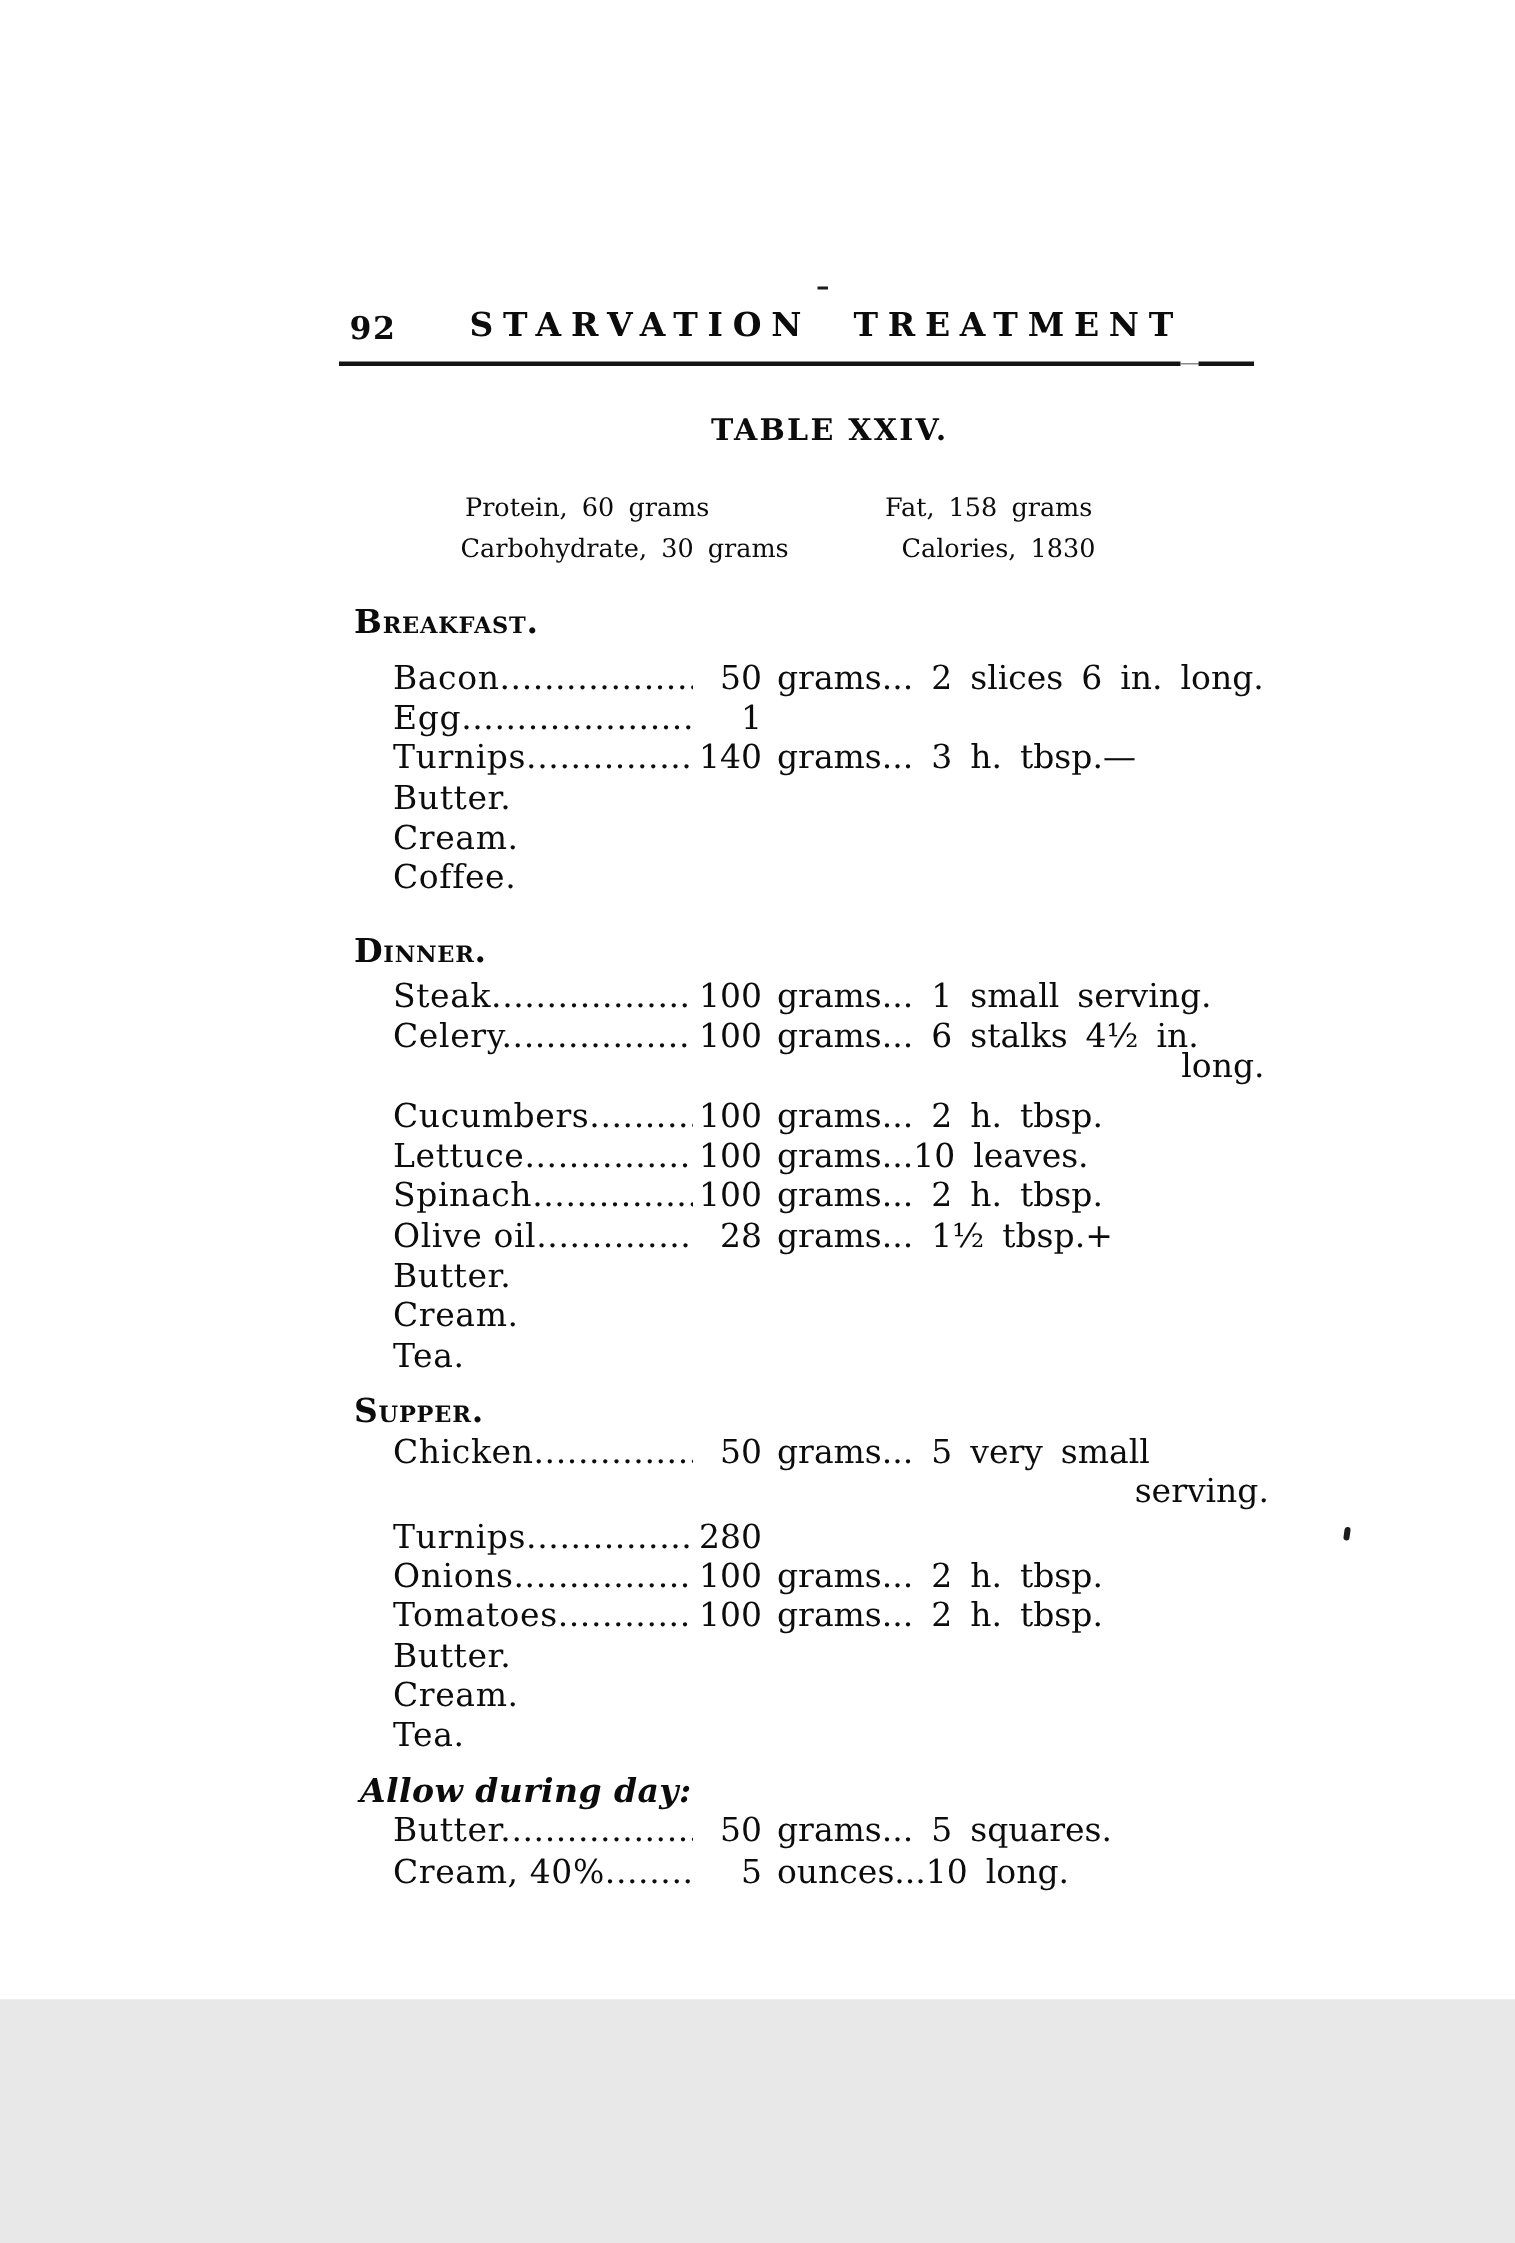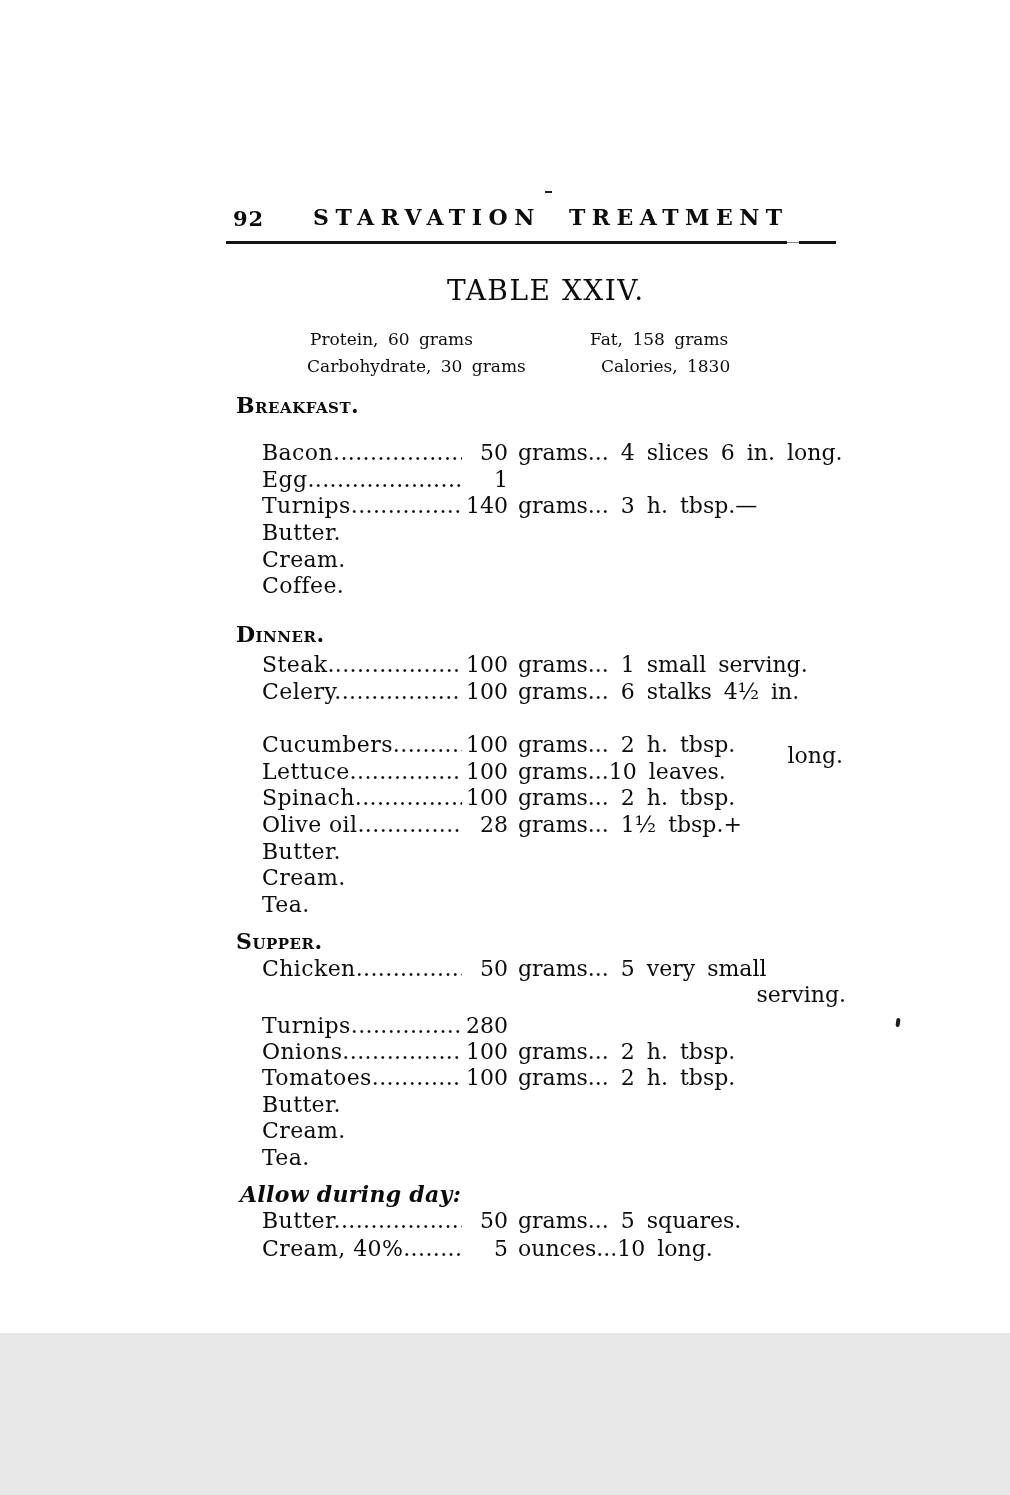--- a/index.html
+++ b/index.html
@@ -9,21 +9,21 @@
     font-family:"DejaVu Serif","Liberation Serif",serif;
     overflow:hidden;
   }
   
   .page-num { position:absolute; left:233px; top:206px; font-size:21px; font-weight:bold; letter-spacing:1px; }
   .running-title { position:absolute; left:313px; top:204px; font-size:22px; font-weight:bold; letter-spacing:6.5px; word-spacing:14px; white-space:pre; }
   .rule-main { position:absolute; left:226px; top:241px; width:561px; height:3px; background:#141414; }
   .rule-thin { position:absolute; left:787px; top:242px; width:12px; height:1px; background:#8a8a8a; }
   .rule-end  { position:absolute; left:799px; top:241px; width:37px; height:3px; background:#141414; }
   
-  .table-title { position:absolute; left:447px; top:274px; font-size:28px; font-weight:normal; letter-spacing:1.5px; white-space:pre; }
+  .table-title { position:absolute; left:474px; top:274px; font-size:20px; font-weight:bold; letter-spacing:1.5px; white-space:pre; }
   .summary-item { position:absolute; font-size:17px; word-spacing:4px; white-space:pre; }
   
   .sec-head { position:absolute; left:236px; font-size:22px; font-weight:bold; font-variant:small-caps; letter-spacing:0.5px; white-space:pre; }
   .sec-head.italic-head { font-variant:normal; font-style:italic; left:240px; letter-spacing:0.3px; }
   .row { position:absolute; left:262px; display:flex; font-size:22px; line-height:26px; }
   .c-name { width:200px; overflow:hidden; white-space:pre; flex:none; letter-spacing:0.4px; }
   .c-amt  { width:46px; text-align:right; flex:none; white-space:pre; }
   .c-rest { margin-left:10px; white-space:pre; word-spacing:5px; flex:none; }
   .cont { position:absolute; font-size:22px; white-space:pre; word-spacing:4px; }
   
@@ -40,25 +40,25 @@
   <div class="rule-thin"></div>
   <div class="rule-end"></div>
 
   <div class="table-title">TABLE XXIV.</div>
 
   <div class="summary-item" style="left:310px; top:329px;">Protein, 60 grams</div>
   <div class="summary-item" style="left:590px; top:329px;">Fat, 158 grams</div>
   <div class="summary-item" style="left:307px; top:356px;">Carbohydrate, 30 grams</div>
   <div class="summary-item" style="left:601px; top:356px;">Calories, 1830</div>
 
-  <div class="sec-head" style="top:392px;">Breakfast.</div>
+  <div class="sec-head" style="top:402px;">Breakfast.</div>
   <div class="row" style="top:440px;">
     <span class="c-name">Bacon..............................</span>
     <span class="c-amt">50</span>
-    <span class="c-rest">grams... 4 slices 6 in. long.</span>
+    <span class="c-rest">grams... 2 slices 6 in. long.</span>
   </div>
   <div class="row" style="top:467px;">
     <span class="c-name">Egg................................</span>
     <span class="c-amt">1</span>
     <span class="c-rest"></span>
   </div>
   <div class="row" style="top:493px;">
     <span class="c-name">Turnips............................</span>
     <span class="c-amt">140</span>
     <span class="c-rest">grams... 3 h. tbsp.—</span>
@@ -77,21 +77,21 @@
   <div class="row" style="top:652px;">
     <span class="c-name">Steak..............................</span>
     <span class="c-amt">100</span>
     <span class="c-rest">grams... 1 small serving.</span>
   </div>
   <div class="row" style="top:679px;">
     <span class="c-name">Celery.............................</span>
     <span class="c-amt">100</span>
     <span class="c-rest">grams... 6 stalks 4½ in.</span>
   </div>
-  <div class="cont" style="top:743px; right:167px;">long.</div>
+  <div class="cont" style="top:699px; right:167px;">long.</div>
   <div class="row" style="top:732px;">
     <span class="c-name">Cucumbers..........................</span>
     <span class="c-amt">100</span>
     <span class="c-rest">grams... 2 h. tbsp.</span>
   </div>
   <div class="row" style="top:759px;">
     <span class="c-name">Lettuce............................</span>
     <span class="c-amt">100</span>
     <span class="c-rest">grams...10 leaves.</span>
   </div>

